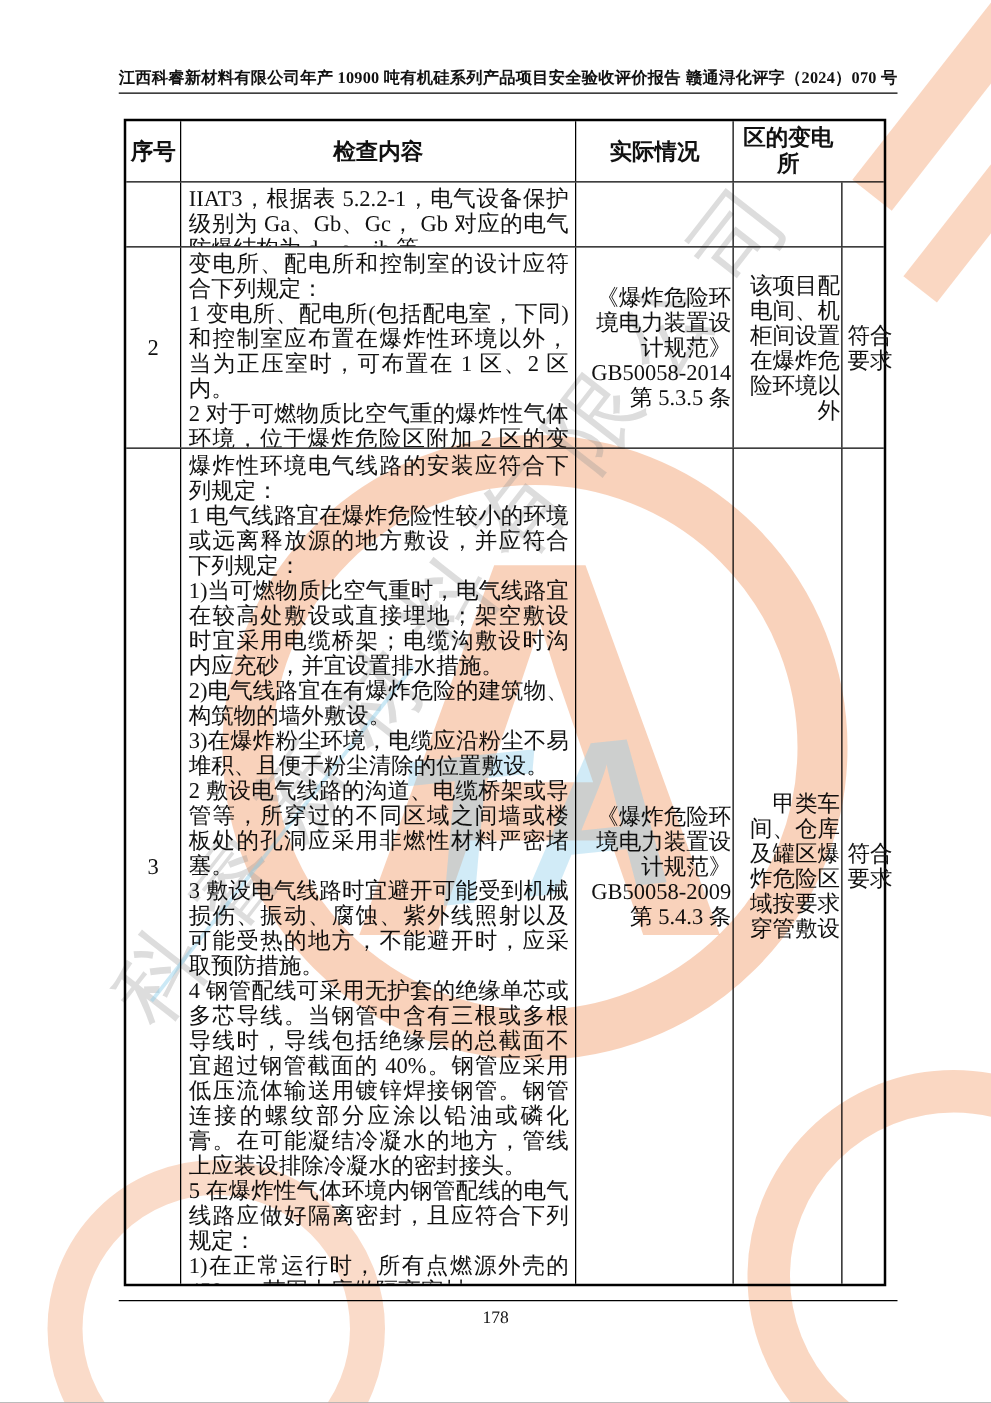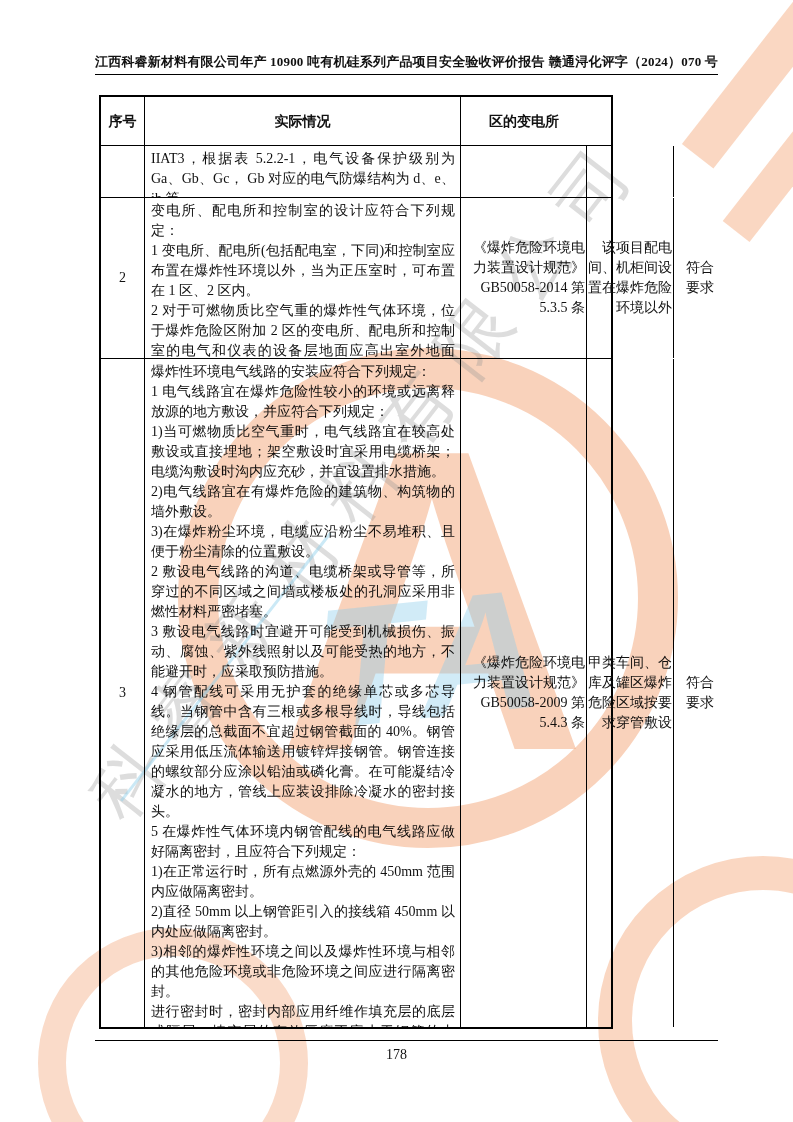--- a/index.html
+++ b/index.html
@@ -15,24 +15,24 @@
   
   .doc-header{
     position:absolute;left:95px;top:53px;width:623px;
     display:flex;justify-content:space-between;align-items:flex-end;
     font-size:13px;font-weight:600;letter-spacing:.2px;
     border-bottom:1.5px solid #000;padding-bottom:3px;
     white-space:nowrap;
   }
   
   .table{
-    position:absolute;left:99px;top:95px;width:514px;
+    position:absolute;left:99px;top:95px;width:610px;
     border:2px solid #000;
     box-sizing:border-box;
-    font-size:14px;
+    font-size:18px;
   }
   .trow{display:grid;grid-template-columns:44px 316px 126px 87px 41px;box-sizing:border-box;}
   .trow + .trow{border-top:1px solid #000;}
   .cell{
     box-sizing:border-box;
     border-right:1px solid #000;
     overflow:hidden;
     line-height:20px;
   }
   .cell:last-child{border-right:none;}
@@ -96,20 +96,21 @@
 
   <div class="doc-header">
     <span>江西科睿新材料有限公司年产 10900 吨有机硅系列产品项目安全验收评价报告</span>
     <span>赣通浔化评字（2024）070 号</span>
   </div>
 
   <div class="table">
 
     <div class="trow thead">
       <div class="cell">序号</div>
+      <div class="cell">检查内容</div>
       <div class="cell">实际情况</div>
       <div class="cell">区的变电所</div>
     </div>
 
     <div class="trow row-cont">
       <div class="cell c-center"></div>
       <div class="cell c-content">IIAT3，根据表 5.2.2-1，电气设备保护级别为 Ga、Gb、Gc， Gb 对应的电气防爆结构为 d、e、ib 等</div>
       <div class="cell c-center"></div>
       <div class="cell c-center"></div>
       <div class="cell c-center"></div>

